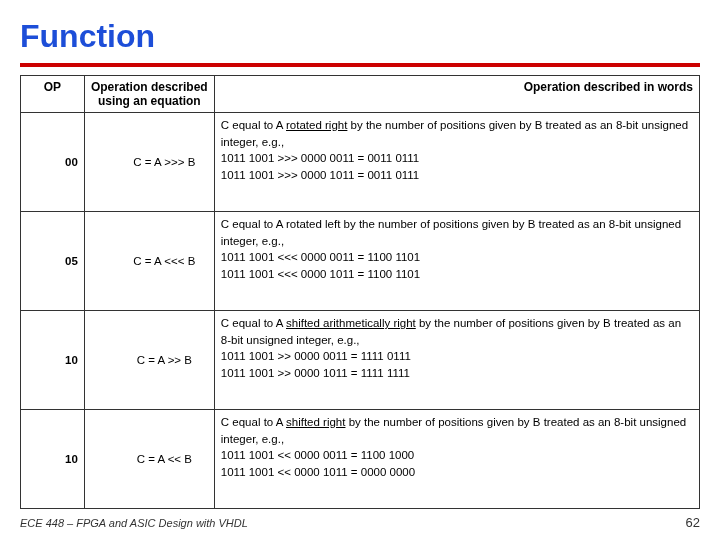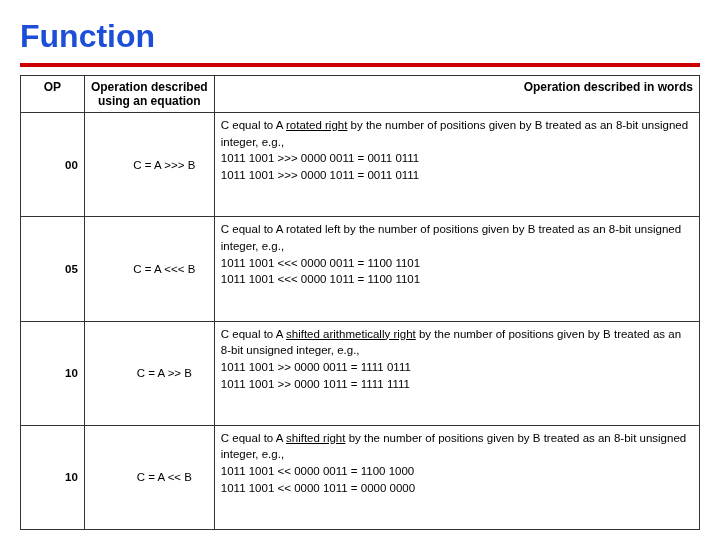--- a/index.html
+++ b/index.html
@@ -114,13 +114,17 @@
           <td class="words-cell">C equal to A  <span style="text-decoration:underline">shifted arithmetically right</span> by the number of positions given by B treated as an 8-bit unsigned integer, e.g.,<br>1011 1001 &gt;&gt; 0000 0011 = 1111 0111<br>1011 1001 &gt;&gt; 0000 1011 = 1111 1111</td>
         </tr>
         <tr>
           <td class="op-cell">10</td>
           <td class="eq-cell">C = A &lt;&lt; B</td>
           <td class="words-cell">C equal to A  <span style="text-decoration:underline">shifted right</span> by the number of positions given by B treated as an 8-bit unsigned integer, e.g.,<br>1011 1001 &lt;&lt; 0000 0011 = 1100 1000<br>1011 1001 &lt;&lt; 0000 1011 = 0000 0000</td>
         </tr>
       </tbody>
   </table>
 
+  <div class="footer">
+    <span class="footer-left">ECE 448 – FPGA and ASIC Design with VHDL</span>
+    <span class="footer-right">62</span>
+  </div>
 </div>
 
 </body></html>

